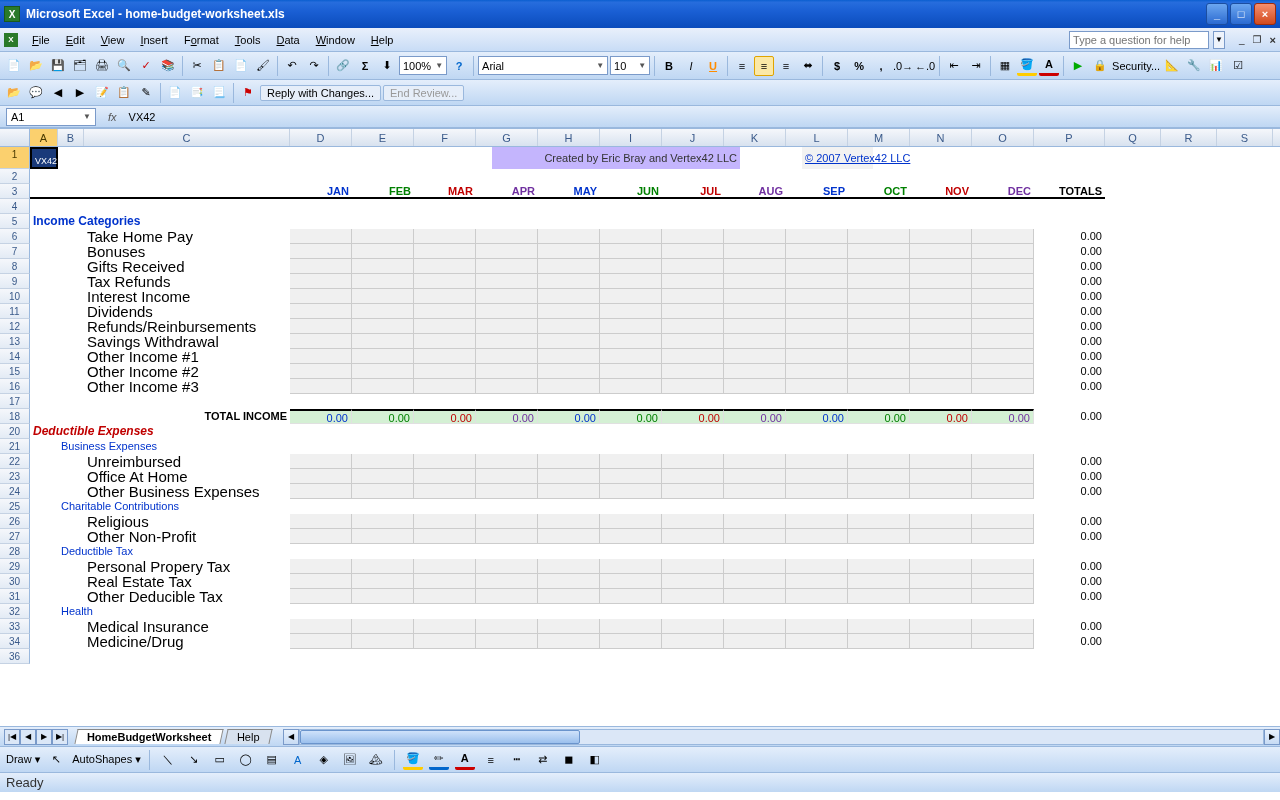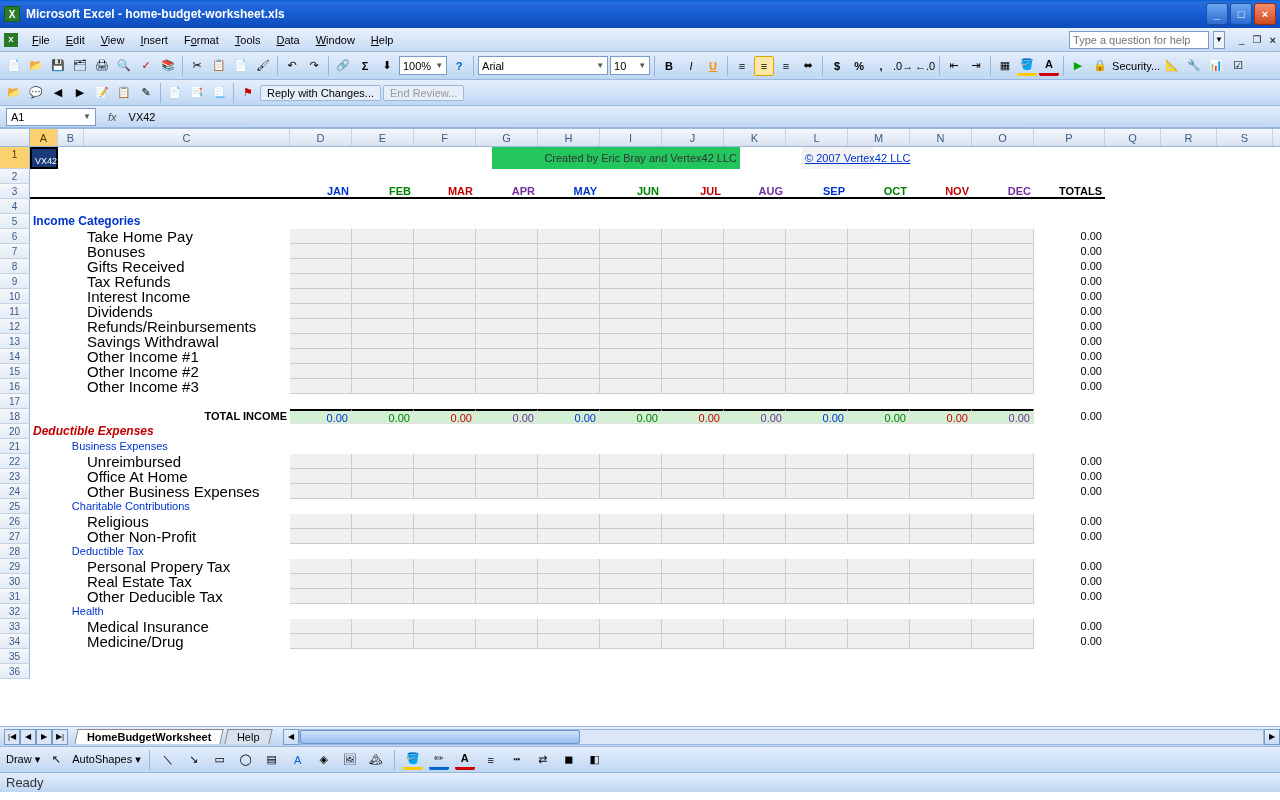--- a/index.html
+++ b/index.html
@@ -38,21 +38,21 @@
 .cell { border-right: 1px solid #e0e0e0; border-bottom: 1px solid #e0e0e0; padding: 0 3px; overflow: visible; white-space: nowrap; line-height: 15px; font-size: 11px; }
 .cell.noborder { border-right: none; border-bottom: none; }
 .title-row .cell { height: 22px; line-height: 22px; }
 .title-row { height: 22px !important; }
 .title-cell { font-family: Arial; font-size: 18px; font-weight: bold; background: #f2f2f2; }
 .credit { font-size: 11px; color: #333; background: #f2f2f2; text-align: right; }
 .link { color: #0033cc; text-decoration: underline; background: #f2f2f2; text-align: right; }
 .month-h { font-weight: bold; text-align: right; font-size: 11px; }
 .section-h { font-weight: bold; color: #0033cc; font-size: 12px; }
 .section-h.red { color: #c00000; font-style: italic; }
-.sub-h { color: #0033cc; font-size: 11px; margin-left: 11px; }
+.sub-h { color: #0033cc; font-size: 11px; }
 .label { font-size: 15px; color: #000; }
 .num { text-align: right; font-size: 11px; }
 .input-cell { background: #f0f0f0; border-right: 1px solid #ccc; border-bottom: 1px solid #ccc; }
 .total-row .cell.monthcell { background: #d4f0d4; border-top: 2px solid #000; }
 .total-label { font-weight: bold; text-align: right; }
 .tabs-row { background: linear-gradient(#e4eefb,#bfd7f3); height: 20px; display: flex; align-items: center; border-top: 1px solid #9ab8dd; }
 .tab-nav { display: flex; gap: 0; padding: 0 4px; }
 .tab-nav-btn { width: 16px; height: 16px; border: 1px solid #7a9ac9; background: #dbe7f7; display: flex; align-items: center; justify-content: center; font-size: 8px; }
 .sheet-tab { background: #fff; border: 1px solid #888; border-bottom: none; padding: 1px 10px; font-size: 11px; transform: skewX(-12deg); margin-left: 4px; }
 .sheet-tab span { display: inline-block; transform: skewX(12deg); }
@@ -241,21 +241,21 @@
       <div class="row active title-row">
         <div class="row-h">1</div>
         <div class="cell colA active-cell"><span style="color:#fff;font-size:9px">VX42</span></div>
         <div class="cell colD noborder">&nbsp;</div>
         <div class="cell colE noborder">&nbsp;</div>
         <div class="cell colF noborder">&nbsp;</div>
         <div class="cell colG noborder">&nbsp;</div>
         <div class="cell colH noborder">&nbsp;</div>
         <div class="cell colI noborder">&nbsp;</div>
         <div class="cell colJ noborder">&nbsp;</div>
-        <div class="cell colK noborder credit" style="width: 248px; background: #22c55e;">Created by Eric Bray and Vertex42 LLC</div>
+        <div class="cell colK noborder credit" style="width: 248px; background: #c4b5fd;">Created by Eric Bray and Vertex42 LLC</div>
         <div class="cell colO noborder">&nbsp;</div>
         <div class="cell colP noborder link" style="width: 71px;">© 2007 Vertex42 LLC</div>
         <div class="cell colQ noborder"></div>
         <div class="cell colR noborder"></div>
         <div class="cell colS noborder"></div>
       </div>
       <div class="row">
         <div class="row-h">2</div>
         <div class="cell colA noborder"></div>
         <div class="cell colB noborder"></div>
@@ -945,42 +945,20 @@
         <div class="cell colL input-cell"></div>
         <div class="cell colM input-cell"></div>
         <div class="cell colN input-cell"></div>
         <div class="cell colO input-cell"></div>
         <div class="cell colP noborder num">0.00</div>
         <div class="cell colQ noborder"></div>
         <div class="cell colR noborder"></div>
         <div class="cell colS noborder"></div>
       </div>
       <div class="row">
-        <div class="row-h">35</div>
-        <div class="cell colA noborder"></div>
-        <div class="cell colB noborder"></div>
-        <div class="cell colC noborder"></div>
-        <div class="cell colD noborder"></div>
-        <div class="cell colE noborder"></div>
-        <div class="cell colF noborder"></div>
-        <div class="cell colG noborder"></div>
-        <div class="cell colH noborder"></div>
-        <div class="cell colI noborder"></div>
-        <div class="cell colJ noborder"></div>
-        <div class="cell colK noborder"></div>
-        <div class="cell colL noborder"></div>
-        <div class="cell colM noborder"></div>
-        <div class="cell colN noborder"></div>
-        <div class="cell colO noborder"></div>
-        <div class="cell colP noborder"></div>
-        <div class="cell colQ noborder"></div>
-        <div class="cell colR noborder"></div>
-        <div class="cell colS noborder"></div>
-      </div>
-      <div class="row">
         <div class="row-h">36</div>
         <div class="cell colA noborder"></div>
         <div class="cell colB noborder"></div>
         <div class="cell colC noborder"></div>
         <div class="cell colD noborder"></div>
         <div class="cell colE noborder"></div>
         <div class="cell colF noborder"></div>
         <div class="cell colG noborder"></div>
         <div class="cell colH noborder"></div>
         <div class="cell colI noborder"></div>

